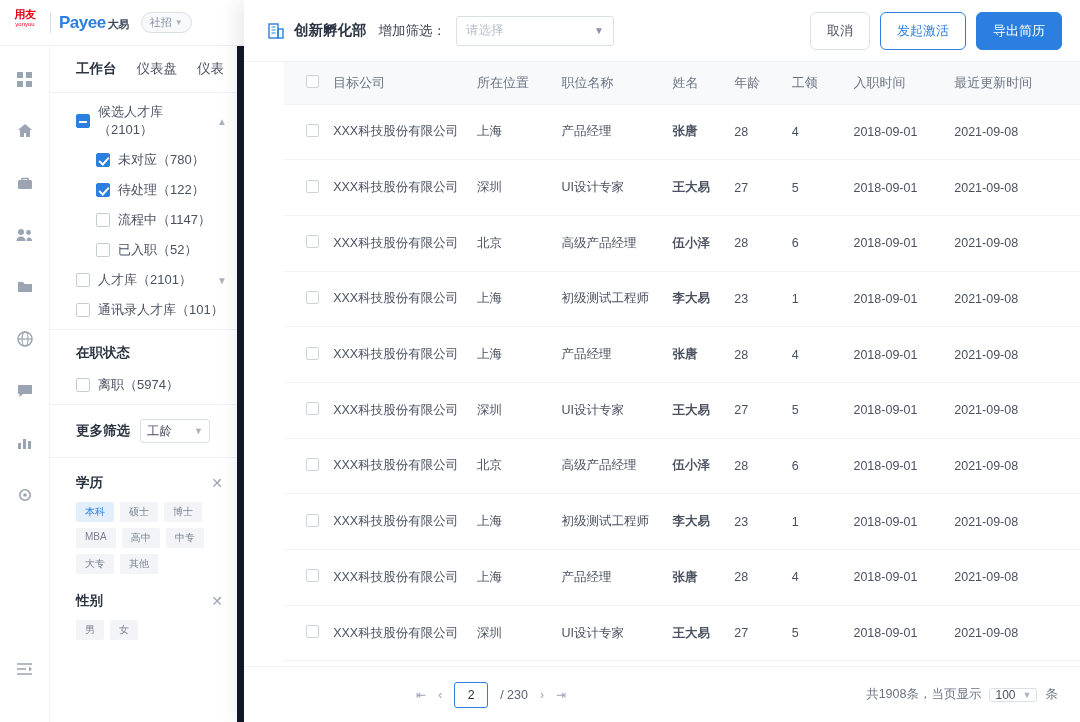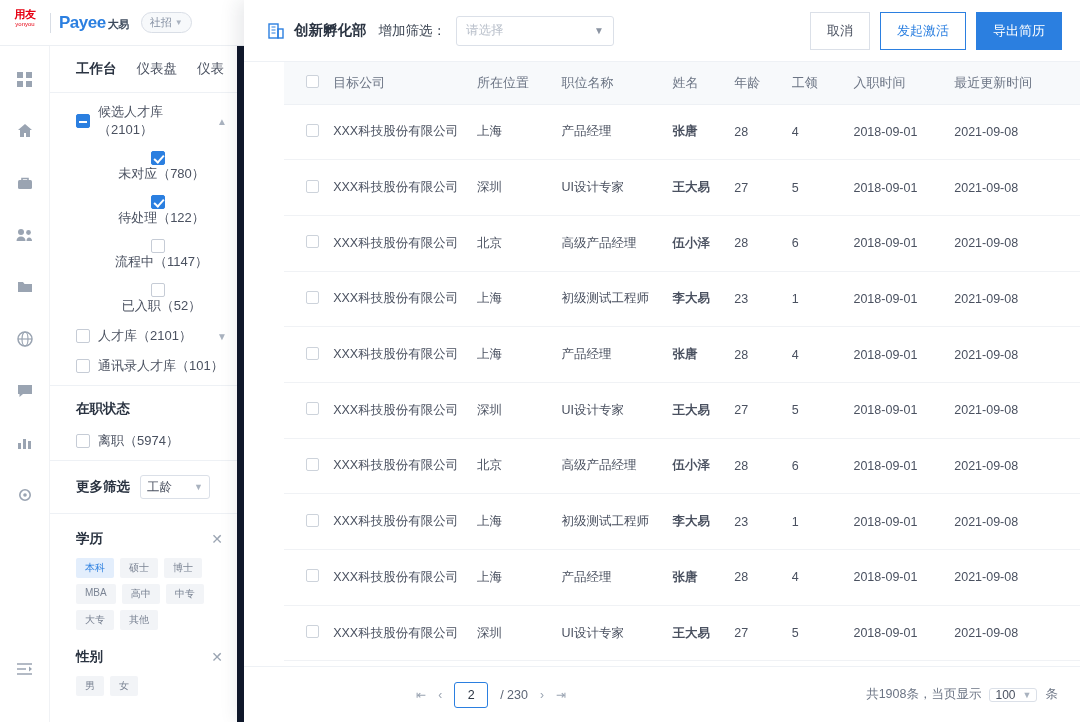--- a/index.html
+++ b/index.html
@@ -75,21 +75,21 @@
   .cbx.checked { background: #2b7fe0; border-color: #2b7fe0; position: relative; }
   .cbx.checked::after {
     content: ""; position: absolute; left: 4px; top: 1px; width: 4px; height: 8px;
     border: solid #fff; border-width: 0 2px 2px 0; transform: rotate(42deg);
   }
   .cbx.minus { background: #2b7fe0; border-color: #2b7fe0; position: relative; }
   .cbx.minus::after {
     content: ""; position: absolute; left: 2px; top: 5.5px; width: 8px; height: 2px; background: #fff;
   }
   .chev { color: #a9b2bf; font-size: 10px; margin-left: auto; }
-  .sub-row { padding-left: 46px; flex-direction: column; }
+  .sub-row { padding-left: 46px; }
   .more-row { display: flex; align-items: center; padding: 10px 10px 10px 26px; gap: 10px; }
   .more-row .t { font-size: 13.5px; font-weight: bold; color: #2b3442; }
   .selbox {
     border: 1px solid #dbe0e8; border-radius: 3px; height: 24px; min-width: 70px;
     display: flex; align-items: center; justify-content: space-between;
     padding: 0 6px; font-size: 12.5px; color: #4a5160; background: #fff;
   }
   .selbox .cd { font-size: 9px; color: #a9b2bf; margin-left: 6px;}
   .grp-head {
     display: flex; align-items: center; padding: 12px 14px 6px 26px;
@@ -120,21 +120,21 @@
   .ov-title { font-size: 14.5px; font-weight: bold; color: #2b3442; margin-right: 12px; }
   .ov-subtitle { font-size: 13.5px; color: #3b4452; margin-right: 10px; }
   .ov-select {
     width: 158px; height: 30px; border: 1px solid #dbe0e8; border-radius: 3px;
     display: flex; align-items: center; justify-content: space-between;
     padding: 0 9px; font-size: 12.5px; color: #b7bec9; background: #fff;
   }
   .ov-select .cd { color: #8b94a2; font-size: 10px; }
   .ov-actions { margin-left: auto; display: flex; align-items: center; gap: 10px; }
   .btn {
-    height: 38px; border-radius: 0; padding: 0 16px; font-size: 13px;
+    height: 38px; border-radius: 6px; padding: 0 16px; font-size: 13px;
     display: inline-flex; align-items: center; justify-content: center;
     border: 1px solid #dbe0e8; background: #fff; color: #4a5160; white-space: nowrap;
   }
   .btn.outline-primary { border-color: #2b7fe0; color: #2b7fe0; }
   .btn.primary { background: #2b7fe0; border-color: #2b7fe0; color: #fff; }
 
   
   .tbl-wrap { flex: 1; overflow: hidden; margin-left: 40px; }
   table.tbl { width: 100%; border-collapse: collapse; table-layout: fixed; }
   table.tbl thead th {

